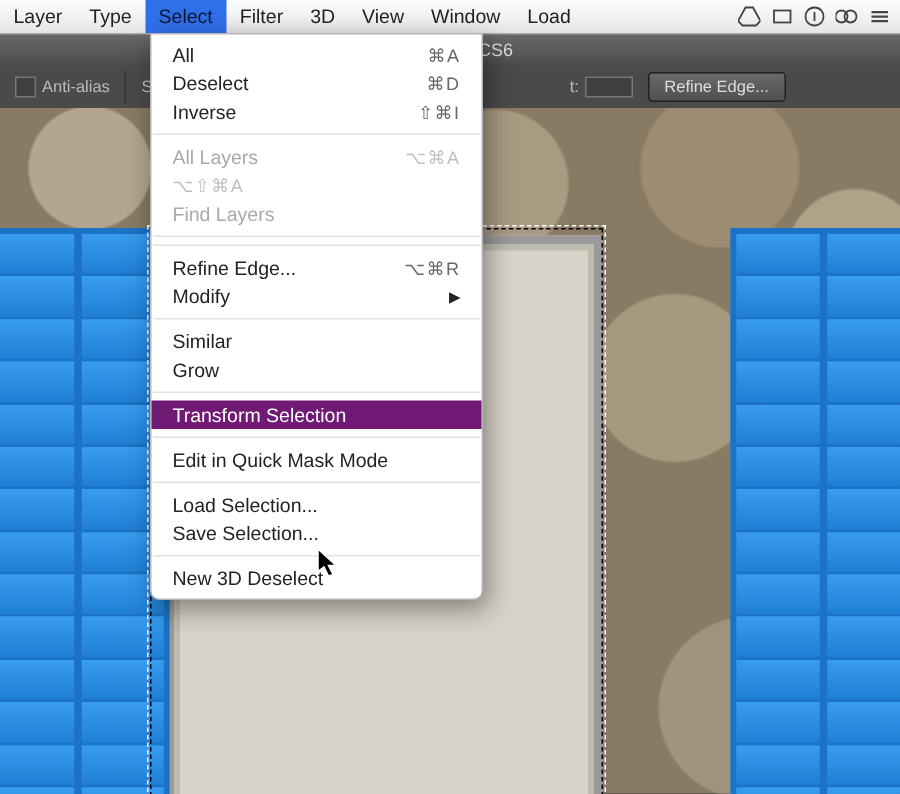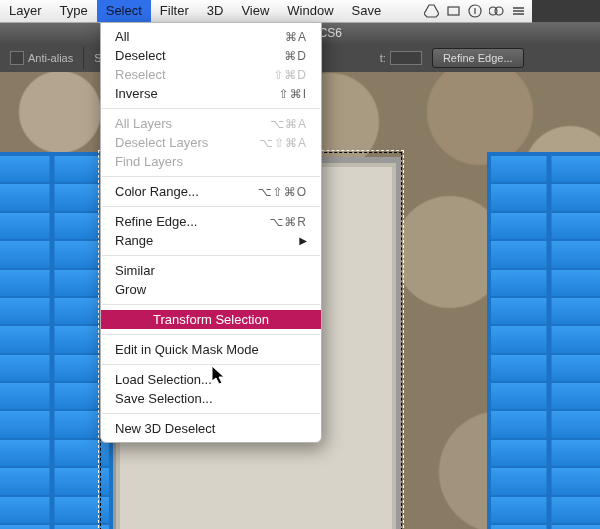--- a/index.html
+++ b/index.html
@@ -1,17 +1,17 @@
 <!DOCTYPE html>
 <html><head>
 <meta charset="utf-8">
 <style>
 html,body{margin:0;padding:0;width:600px;height:529px;overflow:hidden;font-family:"Lucida Grande","Helvetica Neue",Arial,sans-serif;font-size:13px;background:#3a3a3a;}
 
-.menubar{position:absolute;left:0;top:0;width:532px;height:22px;background:linear-gradient(#fdfdfd,#e6e6e6);border-bottom:1px solid #aaa;display:flex;z-index:5;}
+.menubar{position:absolute;left:0;top:0;width:600px;height:22px;background:linear-gradient(#fdfdfd,#e6e6e6);border-bottom:1px solid #aaa;display:flex;z-index:5;}
 .menubar .mitem{padding:0 9px;height:22px;line-height:22px;color:#222;cursor:default;}
 .menubar .mitem.active{background:#2f6fea;color:#0f172a;}
 .menubar .right{position:absolute;right:6px;top:0;height:22px;display:flex;align-items:center;gap:7px;}
 .menubar .right svg{display:block;}
 
 .titlebar{position:absolute;left:0;top:22px;width:600px;height:22px;background:linear-gradient(#6a6a6a,#4c4c4c);color:#ddd;text-align:center;line-height:22px;font-size:12px;border-bottom:1px solid #222;}
 
 .optbar{position:absolute;left:0;top:44px;width:600px;height:28px;background:#4a4a4a;border-bottom:1px solid #222;display:flex;align-items:center;color:#ccc;font-size:11px;}
 .cbwrap{display:flex;align-items:center;margin-left:10px;gap:4px;}
 .cb{width:12px;height:12px;border:1px solid #777;background:#3f3f3f;}
@@ -44,36 +44,36 @@
 .shv{position:absolute;left:50%;top:0;width:5px;height:100%;background:#1c72c4;transform:translateX(-50%);}
 .marquee{position:absolute;left:100px;top:80px;width:300px;height:377px;border:1px dashed #000;outline:1px dashed #fff;outline-offset:1px;pointer-events:none;}
 
 .menu{position:absolute;left:100px;top:22px;width:220px;background:#fff;border:1px solid #b5b5b5;border-radius:0 0 6px 6px;box-shadow:3px 6px 18px rgba(0,0,0,0.4);padding:4px 0;z-index:10;}
 .mi{display:flex;align-items:center;height:19px;padding:0 14px;color:#222;cursor:default;}
 .mi .lbl{flex:1;}
 .mi .sc{color:#666;font-size:12px;letter-spacing:1px;}
 .mi .sub{color:#222;font-size:10px;}
 .mi.dis{color:#a9a9a9;}
 .mi.dis .sc{color:#bfbfbf;}
-.mi.hl{background:#be185d;color:#fff;text-align:center;}
+.mi.hl{background:#701a75;color:#fff;}
 .divider{height:1px;background:#e2e2e2;margin:5px 1px;}
 .cursor{position:absolute;left:212px;top:366px;z-index:20;pointer-events:none;}
 </style>
 </head>
 <body>
 
 <div class="menubar">
   <div class="mitem">Layer</div>
   <div class="mitem">Type</div>
   <div class="mitem active">Select</div>
   <div class="mitem">Filter</div>
   <div class="mitem">3D</div>
   <div class="mitem">View</div>
   <div class="mitem">Window</div>
-  <div class="mitem">Save</div>
+  <div class="mitem">Load</div>
   <div class="right">
     <span>
         <svg width="15" height="14">
           <polygon points="5,1 10,1 15,10 12,13 3,13 0,10" fill="none" stroke="#444" stroke-width="1.2"></polygon>
         </svg>
       </span>
     <span>
         <svg width="15" height="14">
           <rect x="2" y="3" width="11" height="8" fill="none" stroke="#444" stroke-width="1.2"></rect>
         </svg>
@@ -156,52 +156,43 @@
 
 <div class="menu" id="dropdown">
     <div class="mi">
       <span class="lbl">All</span>
       <span class="sc">⌘A</span>
     </div>
     <div class="mi">
       <span class="lbl">Deselect</span>
       <span class="sc">⌘D</span>
     </div>
-    <div class="mi dis">
-      <span class="lbl">Reselect</span>
-      <span class="sc">⇧⌘D</span>
-    </div>
     <div class="mi">
       <span class="lbl">Inverse</span>
       <span class="sc">⇧⌘I</span>
     </div>
     <div class="divider"></div>
     <div class="mi dis">
       <span class="lbl">All Layers</span>
       <span class="sc">⌥⌘A</span>
     </div>
     <div class="mi dis">
-      <span class="lbl">Deselect Layers</span>
       <span class="sc">⌥⇧⌘A</span>
     </div>
     <div class="mi dis">
       <span class="lbl">Find Layers</span>
     </div>
     <div class="divider"></div>
-    <div class="mi">
-      <span class="lbl">Color Range...</span>
-      <span class="sc">⌥⇧⌘O</span>
-    </div>
     <div class="divider"></div>
     <div class="mi">
       <span class="lbl">Refine Edge...</span>
       <span class="sc">⌥⌘R</span>
     </div>
     <div class="mi">
-      <span class="lbl">Range</span>
+      <span class="lbl">Modify</span>
       <span class="sub">▶</span>
     </div>
     <div class="divider"></div>
     <div class="mi">
       <span class="lbl">Similar</span>
     </div>
     <div class="mi">
       <span class="lbl">Grow</span>
     </div>
     <div class="divider"></div>

